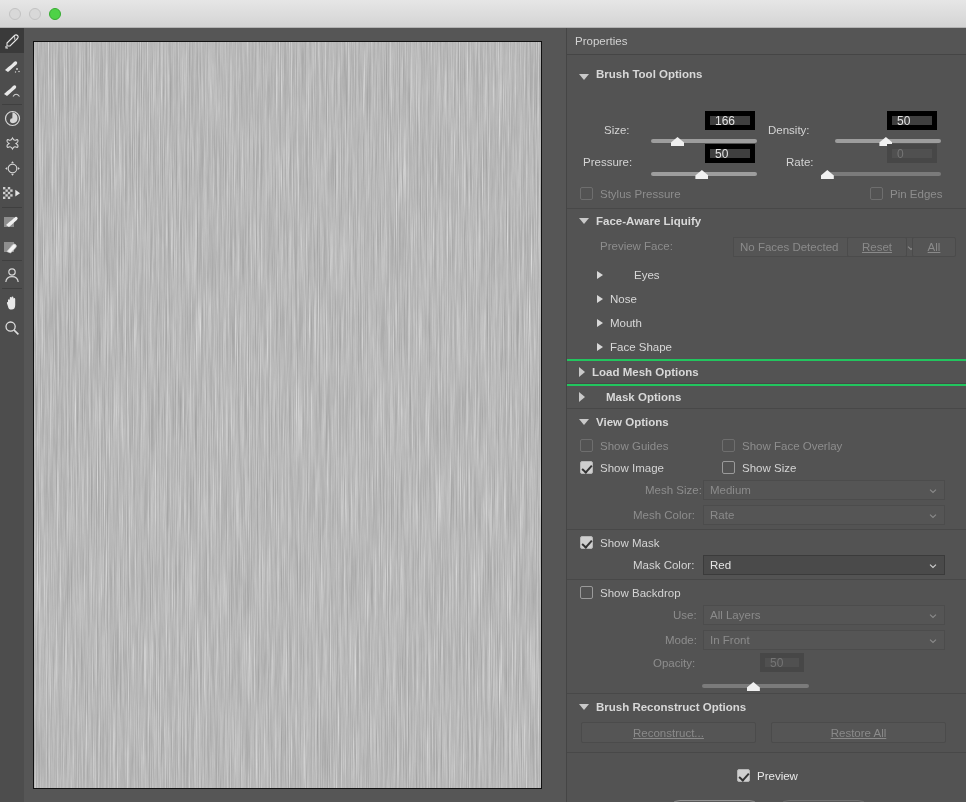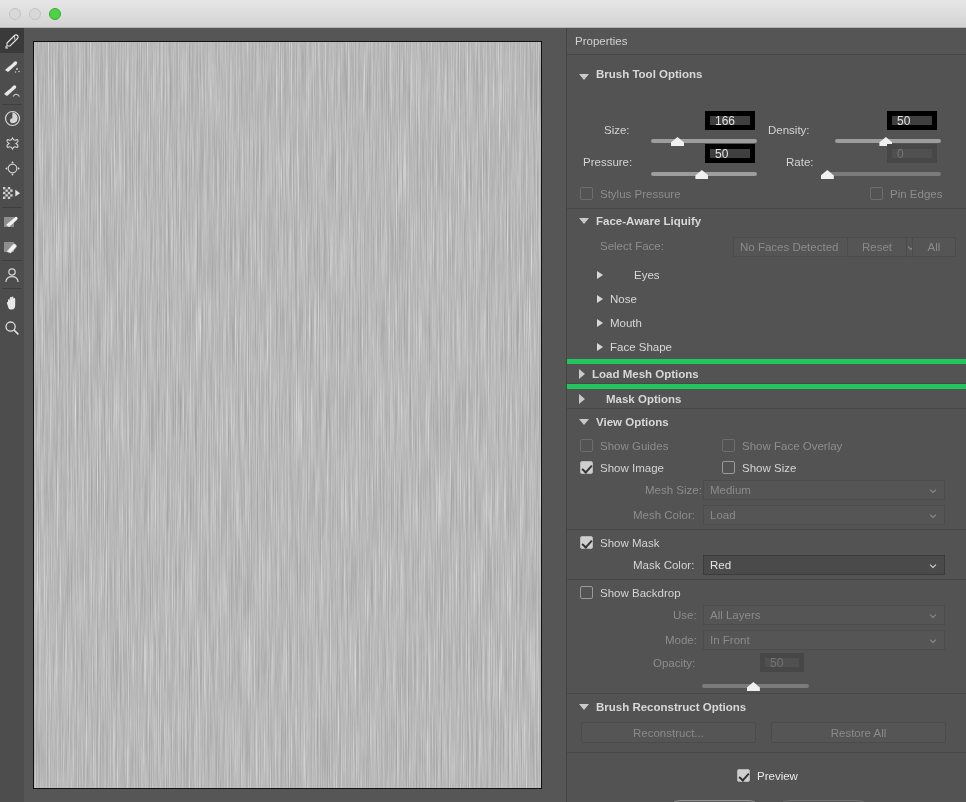--- a/index.html
+++ b/index.html
@@ -71,21 +71,21 @@
     color: #d2d2d2; font-size: 11.5px;
   }
   .panel-body { position: relative; }
 
   .section-head {
     display: flex; align-items: center;
     height: 22px; padding-left: 12px;
     color: #d8d8d8; font-size: 11.5px; font-weight: bold;
   }
   .section-head.collapsed-row {
-    border-top: 5px solid #22c55e; border-bottom: 1px solid #484848;
+    border-top: 2px solid #22c55e; border-bottom: 1px solid #484848;
     height: 25px;
   }
   .tri {
     width: 0; height: 0; margin-right: 7px;
   }
   .tri.down { border-left: 5px solid transparent; border-right: 5px solid transparent; border-top: 6px solid #c9c9c9; }
   .tri.right { border-top: 5px solid transparent; border-bottom: 5px solid transparent; border-left: 6px solid #c9c9c9; }
   .tri.small-right { border-top: 4.5px solid transparent; border-bottom: 4.5px solid transparent; border-left: 6px solid #d8d8d8; }
 
   .label { color: #d4d4d4; font-size: 11.5px; }
@@ -136,21 +136,21 @@
   .chev {
     position: absolute; right: 7px; top: 6px;
     width: 8px; height: 8px;
   }
 
   
   .btn {
     height: 20px; background: #4f4f4f; border: 1px solid #86efac;
     border-radius: 2px;
     display: flex; align-items: center; justify-content: center;
-    color: #e0e0e0; font-size: 11.5px;
+    color: #e0e0e0; font-size: 11.5px; text-decoration: underline;
   }
   .btn.dim { color: #8a8a8a; background: #555; border-color: #4b4b4b; }
 
   .divider { height: 1px; background: #484848; }
 
   
   .pill {
     height: 26px; border-radius: 13px;
     display: flex; align-items: center; justify-content: center;
     font-size: 13px;
@@ -352,21 +352,21 @@
       <span class="label dim">Pin Edges</span>
     </div>
 
     <div class="abs divider" style="top:153px;left:0;width:400px;"></div>
 
     <div class="section-head abs" style="top:155px;left:0;">
       <span class="tri down"></span>
       <span>Face-Aware Liquify</span>
     </div>
 
-    <div class="abs label dim" style="top:185px;left:33px;">Select Face:</div>
+    <div class="abs label dim" style="top:185px;left:33px;">Preview Face:</div>
     <div class="abs select dim" style="top:182px;left:124px;width:190px;margin-left:42px;">
       <span>No Faces Detected</span>
       <svg class="chev" viewBox="0 0 8 8">
           <path d="M1 2.6 L4 5.4 L7 2.6" fill="none" stroke="#8b8b8b" stroke-width="1.1"></path>
         </svg>
     </div>
     <div class="abs btn dim" style="top:182px;left:280px;width:60px;left:280px;">Reset</div>
     <div class="abs btn dim" style="top:182px;left:345px;width:44px;">All</div>
 
     <div class="abs section-head" style="top:209px;left:18px;gap:24px;">
@@ -422,21 +422,21 @@
     <div class="abs label dim" style="top:429px;left:78px;">Mesh Size:</div>
     <div class="abs select dim" style="top:425px;left:136px;width:242px;">
       <span>Medium</span>
       <svg class="chev" viewBox="0 0 8 8">
           <path d="M1 2.6 L4 5.4 L7 2.6" fill="none" stroke="#8b8b8b" stroke-width="1.1"></path>
         </svg>
     </div>
 
     <div class="abs label dim" style="top:454px;left:66px;">Mesh Color:</div>
     <div class="abs select dim" style="top:450px;left:136px;width:242px;">
-      <span>Load</span>
+      <span>Rate</span>
       <svg class="chev" viewBox="0 0 8 8">
           <path d="M1 2.6 L4 5.4 L7 2.6" fill="none" stroke="#8b8b8b" stroke-width="1.1"></path>
         </svg>
     </div>
 
     <div class="abs divider" style="top:474px;left:0;width:400px;"></div>
 
     <div class="abs cbrow" style="top:481px;left:13px;">
       <span class="cb on"></span>
       <span class="label">Show Mask</span>

